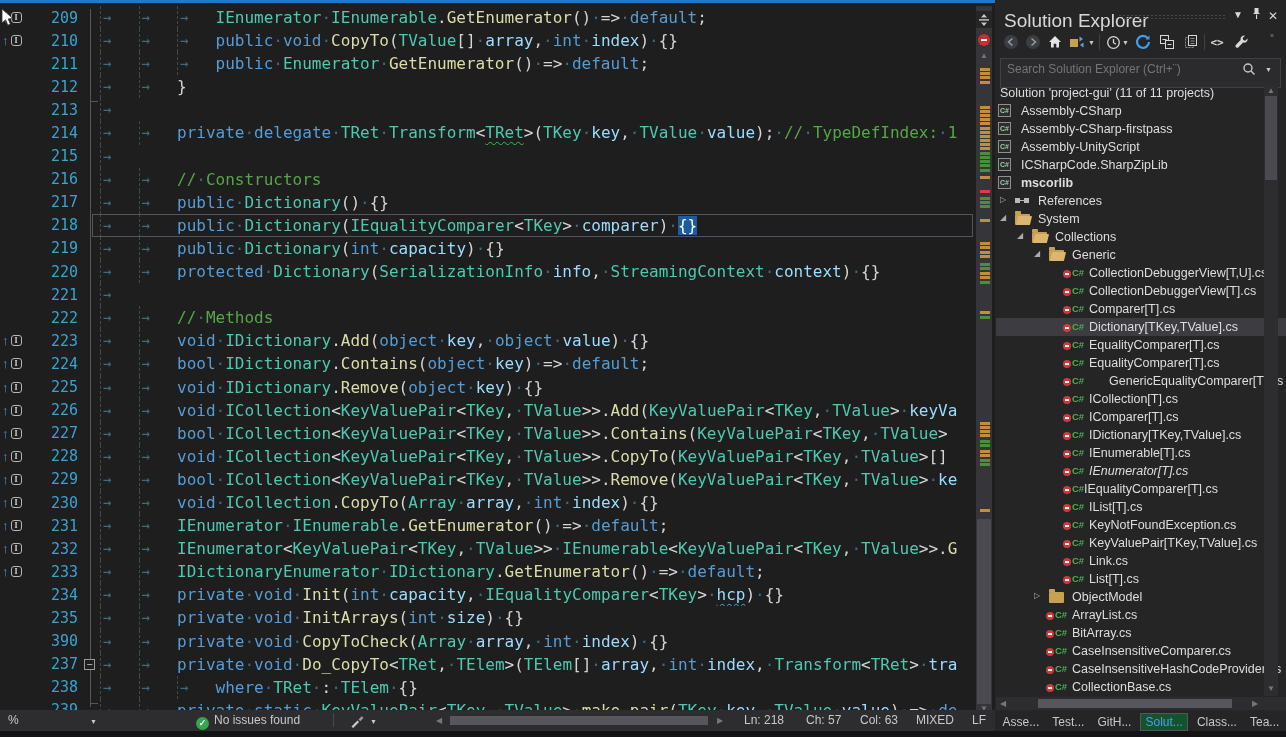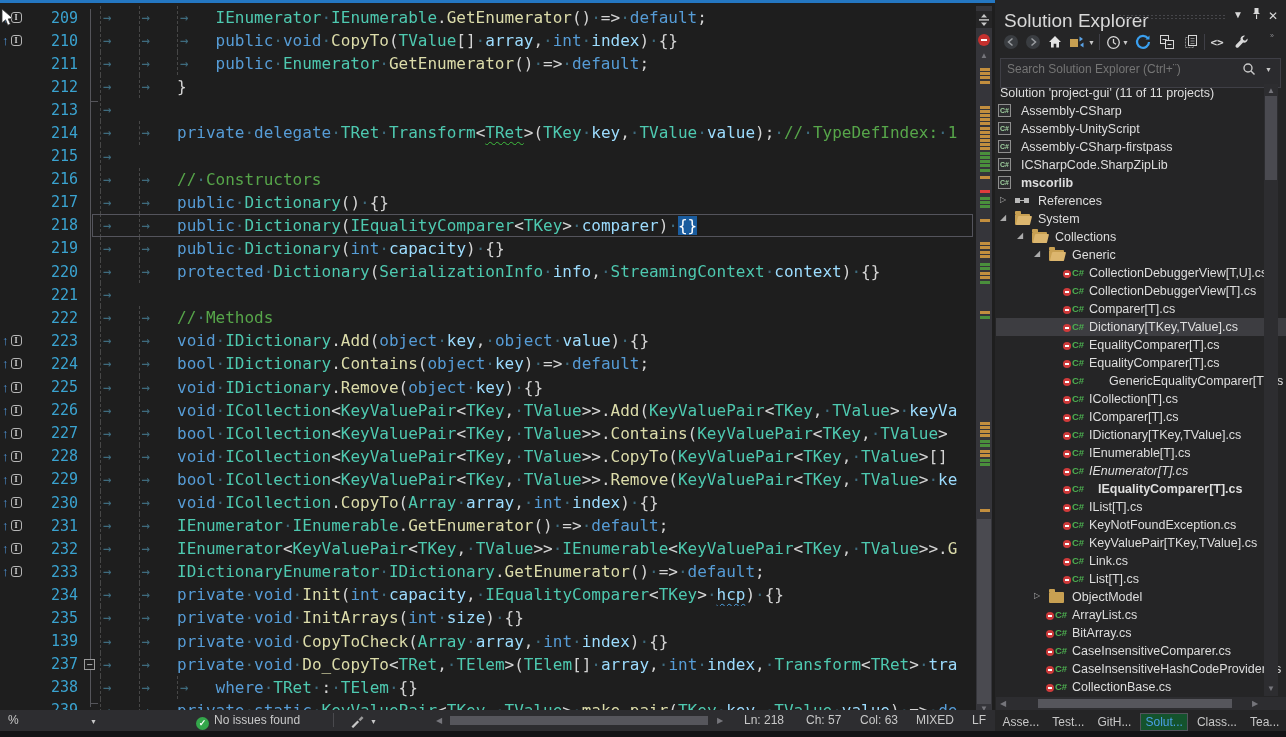--- a/index.html
+++ b/index.html
@@ -284,21 +284,21 @@
           <span class="ccell"><span class="tb">→</span><span class="tb">→</span><span class="tk kw">private</span><span class="tk pl"><span class="dot">·</span></span><span class="tk kw">void</span><span class="tk pl"><span class="dot">·</span></span><span class="tk me">Init</span><span class="tk pl">(</span><span class="tk kw">int</span><span class="tk pl"><span class="dot">·</span></span><span class="tk pa">capacity</span><span class="tk pl">,<span class="dot">·</span></span><span class="tk ty">IEqualityComparer</span><span class="tk pl">&lt;</span><span class="tk ty">TKey</span><span class="tk pl">&gt;<span class="dot">·</span></span><span class="tk pa sqb">hcp</span><span class="tk pl">)<span class="dot">·</span>{}</span></span>
         </div>
         <div class="crow">
           <span class="gcell"></span>
           <span class="ncell">235</span>
           <span class="ocell"></span>
           <span class="ccell"><span class="tb">→</span><span class="tb">→</span><span class="tk kw">private</span><span class="tk pl"><span class="dot">·</span></span><span class="tk kw">void</span><span class="tk pl"><span class="dot">·</span></span><span class="tk me">InitArrays</span><span class="tk pl">(</span><span class="tk kw">int</span><span class="tk pl"><span class="dot">·</span></span><span class="tk pa">size</span><span class="tk pl">)<span class="dot">·</span>{}</span></span>
         </div>
         <div class="crow">
           <span class="gcell"></span>
-          <span class="ncell">139</span>
+          <span class="ncell">390</span>
           <span class="ocell"></span>
           <span class="ccell"><span class="tb">→</span><span class="tb">→</span><span class="tk kw">private</span><span class="tk pl"><span class="dot">·</span></span><span class="tk kw">void</span><span class="tk pl"><span class="dot">·</span></span><span class="tk me">CopyToCheck</span><span class="tk pl">(</span><span class="tk ty">Array</span><span class="tk pl"><span class="dot">·</span></span><span class="tk pa">array</span><span class="tk pl">,<span class="dot">·</span></span><span class="tk kw">int</span><span class="tk pl"><span class="dot">·</span></span><span class="tk pa">index</span><span class="tk pl">)<span class="dot">·</span>{}</span></span>
         </div>
         <div class="crow">
           <span class="gcell"></span>
           <span class="ncell">237</span>
           <span class="ocell">
             <span class="foldbox">−</span>
           </span>
           <span class="ccell"><span class="tb">→</span><span class="tb">→</span><span class="tk kw">private</span><span class="tk pl"><span class="dot">·</span></span><span class="tk kw">void</span><span class="tk pl"><span class="dot">·</span></span><span class="tk me">Do_CopyTo</span><span class="tk pl">&lt;</span><span class="tk ty">TRet</span><span class="tk pl">,<span class="dot">·</span></span><span class="tk ty">TElem</span><span class="tk pl">&gt;(</span><span class="tk ty">TElem</span><span class="tk pl">[]<span class="dot">·</span></span><span class="tk pa">array</span><span class="tk pl">,<span class="dot">·</span></span><span class="tk kw">int</span><span class="tk pl"><span class="dot">·</span></span><span class="tk pa">index</span><span class="tk pl">,<span class="dot">·</span></span><span class="tk ty">Transform</span><span class="tk pl">&lt;</span><span class="tk ty">TRet</span><span class="tk pl">&gt;<span class="dot">·</span></span><span class="tk pa">tra</span></span>
@@ -512,25 +512,25 @@
     <div id="ptree">
         <div class="trow">
           <span class="tlabel" style="left: 4px;">Solution 'project-gui' (11 of 11 projects)</span>
         </div>
         <div class="trow">
           <span class="ic-proj" style="left: 2px;">C#</span>
           <span class="tlabel" style="left: 25px;">Assembly-CSharp</span>
         </div>
         <div class="trow">
           <span class="ic-proj" style="left: 2px;">C#</span>
+          <span class="tlabel" style="left: 25px;">Assembly-CSharp-firstpass</span>
+        </div>
+        <div class="trow">
+          <span class="ic-proj" style="left: 2px;">C#</span>
           <span class="tlabel" style="left: 25px;">Assembly-UnityScript</span>
-        </div>
-        <div class="trow">
-          <span class="ic-proj" style="left: 2px;">C#</span>
-          <span class="tlabel" style="left: 25px;">Assembly-CSharp-firstpass</span>
         </div>
         <div class="trow">
           <span class="ic-proj" style="left: 2px;">C#</span>
           <span class="tlabel" style="left: 25px;">ICSharpCode.SharpZipLib</span>
         </div>
         <div class="trow bold">
           <span class="ic-proj" style="left: 2px;">C#</span>
           <span class="tlabel" style="left: 25px;">mscorlib</span>
         </div>
         <div class="trow">
@@ -613,21 +613,21 @@
           <span class="tlabel" style="left: 93px;">IEnumerable[T].cs</span>
         </div>
         <div class="trow">
           <span class="ic-dot" style="left: 67px;"></span>
           <span class="ic-cs" style="left: 76px;">C#</span>
           <span class="tlabel" style="left: 93px; font-style: italic;">IEnumerator[T].cs</span>
         </div>
         <div class="trow">
           <span class="ic-dot" style="left: 67px;"></span>
           <span class="ic-cs" style="left: 76px;">C#</span>
-          <span class="tlabel" style="left: 102px; font-weight: bold;">IEqualityComparer[T].cs</span>
+          <span class="tlabel" style="left: 88px;">IEqualityComparer[T].cs</span>
         </div>
         <div class="trow">
           <span class="ic-dot" style="left: 67px;"></span>
           <span class="ic-cs" style="left: 76px;">C#</span>
           <span class="tlabel" style="left: 93px;">IList[T].cs</span>
         </div>
         <div class="trow">
           <span class="ic-dot" style="left: 67px;"></span>
           <span class="ic-cs" style="left: 76px;">C#</span>
           <span class="tlabel" style="left: 93px;">KeyNotFoundException.cs</span>

